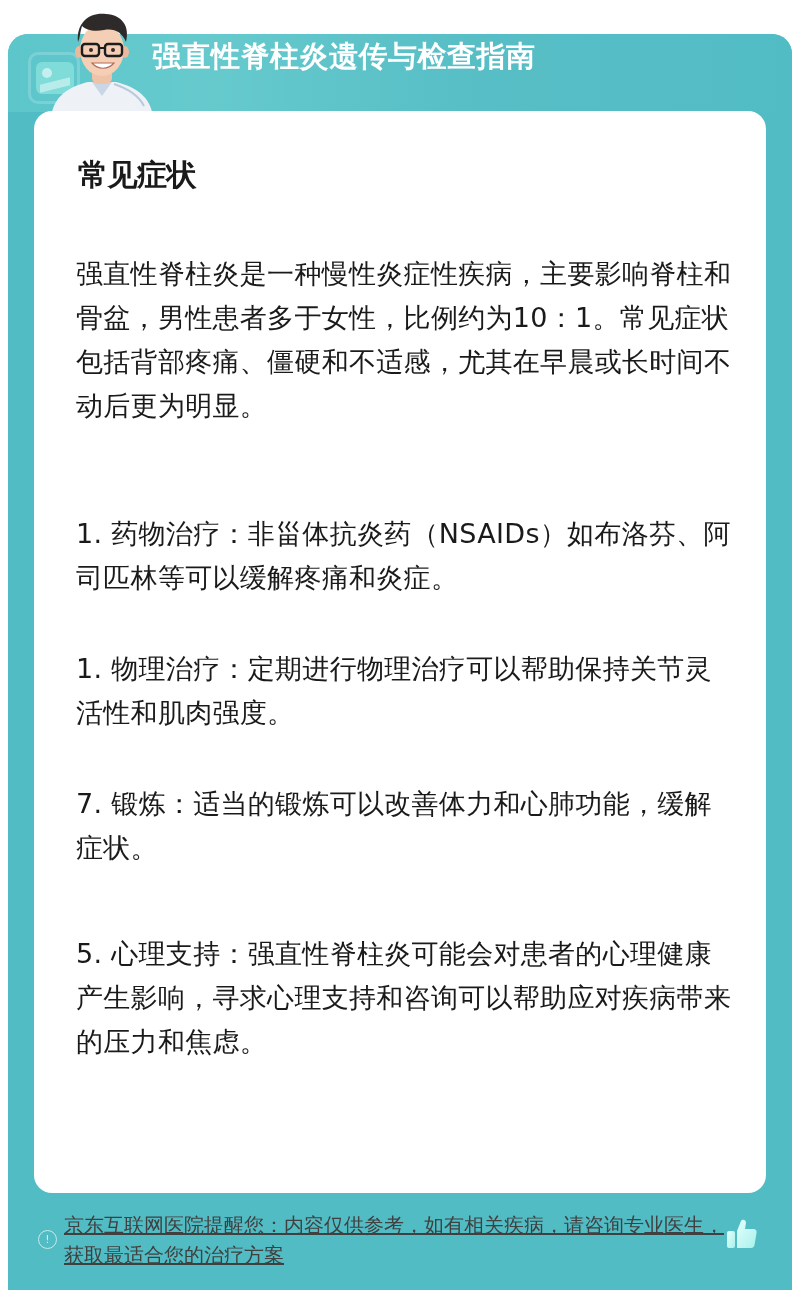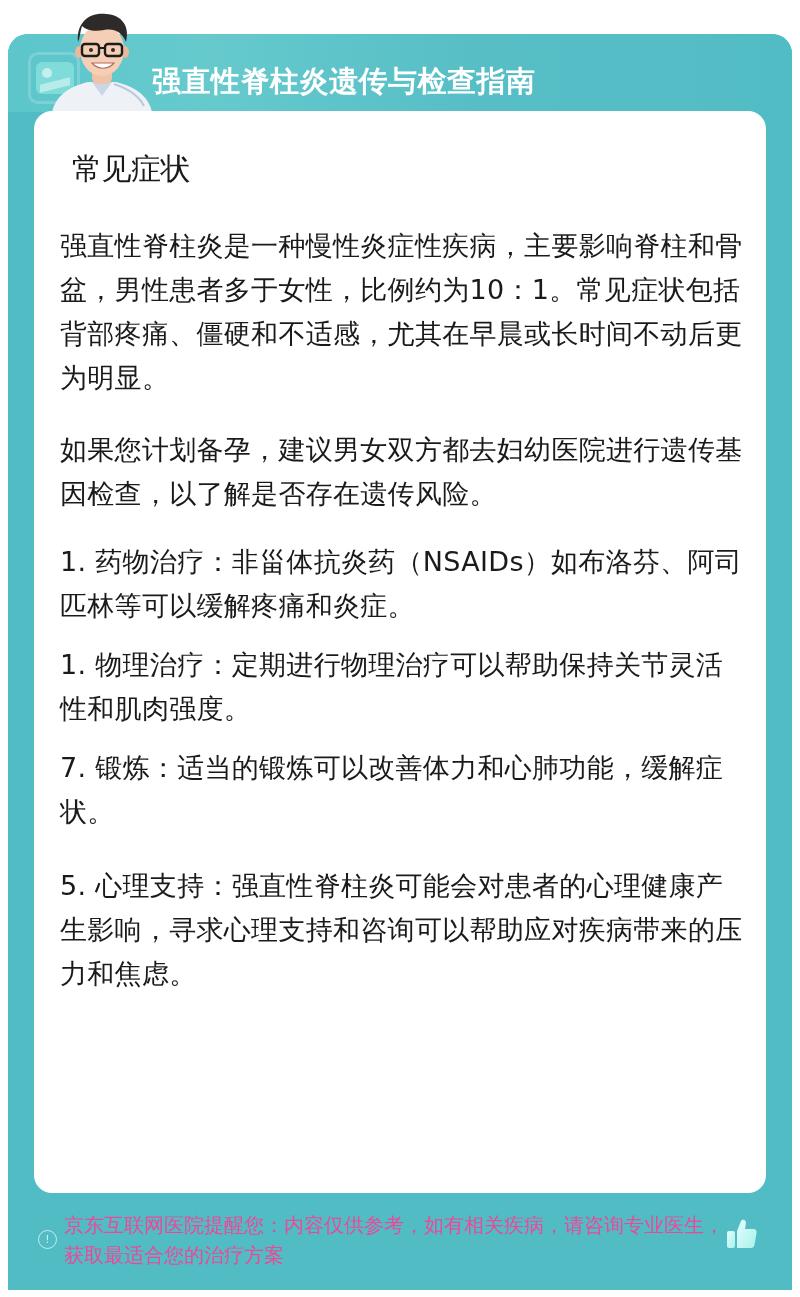--- a/index.html
+++ b/index.html
@@ -32,57 +32,57 @@
     border-radius: 50%; background: rgba(255,255,255,0.55);
   }
   .photo-icon .pic::after {
     content: ""; position: absolute; left: 4px; bottom: 5px; width: 30px; height: 8px;
     background: rgba(255,255,255,0.45); transform: skewY(-14deg);
   }
   .avatar {
     position: absolute; left: 48px; top: 6px; width: 108px; height: 106px;
   }
   .title {
-    position: absolute; left: 152px; top: 62px;
+    position: absolute; left: 152px; top: 37px;
     font-size: 29px; font-weight: bold; color: #ffffff; letter-spacing: 0.5px;
     white-space: nowrap;
   }
   .card {
     position: absolute; left: 34px; top: 111px; width: 732px; height: 1082px;
     background: #ffffff; border-radius: 18px;
   }
   .content {
     position: absolute; left: 60px; top: 132px; width: 690px;
     color: #1a1a1a;
   }
   .sec-title {
-    font-size: 30px; font-weight: normal; margin: 12px; line-height: 50px;
+    font-size: 30px; font-weight: bold; margin: 18px; line-height: 50px;
     font-family: "DejaVu Sans", "Liberation Sans", sans-serif; letter-spacing: -0.5px;
   }
   .para {
-    font-size: 27px; line-height: 44px; margin: 0;
+    font-size: 27px; line-height: 44px; margin: 16px;
     font-family: "DejaVu Sans", "Liberation Serif", sans-serif;
     letter-spacing: 0.3px;
   }
   .gap-a { height: 18px; }
   .gap-b { height: 10px; }
   .gap-c { height: 14px; }
   .item-gap { height: 15px; }
   .footer {
     position: absolute; left: 38px; top: 1210px; width: 700px; height: 60px;
   }
   .info-icon {
     position: absolute; left: 0px; top: 20px; width: 17px; height: 17px;
     border: 1.5px solid rgba(230,250,250,0.75); border-radius: 50%;
     color: rgba(230,250,250,0.85); font-size: 11px; line-height: 17px; text-align: center;
     font-family: "DejaVu Sans", sans-serif;
   }
   .footer-text {
     position: absolute; left: 26px; top: 0; width: 670px;
-    font-size: 20px; line-height: 30px; color: #ec4899;
+    font-size: 20px; line-height: 30px; color: #404040; text-decoration: underline;
   }
   .thumb {
     position: absolute; left: 726px; top: 1218px; width: 32px; height: 32px;
   }
 </style>
 </head>
 <body>
 
 <div class="frame"></div>
 <div class="header-band"></div>
@@ -118,21 +118,20 @@
 <div class="title">强直性脊柱炎遗传与检查指南</div>
 
 <div class="card"></div>
 
 <div class="content">
   <h2 class="sec-title">常见症状</h2>
   <div class="gap-a"></div>
   <p class="para">强直性脊柱炎是一种慢性炎症性疾病，主要影响脊柱和骨盆，男性患者多于女性，比例约为10：1。常见症状包括背部疼痛、僵硬和不适感，尤其在早晨或长时间不动后更为明显。</p>
   <div class="gap-b"></div>
   <div class="gap-a"></div>
-  <p class="para">如果您计划备孕，建议男女双方都去妇幼医院进行遗传基因检查，以了解是否存在遗传风险。</p>
   <div class="gap-b"></div>
   <div class="gap-c"></div>
   <p class="para">1. 药物治疗：非甾体抗炎药（NSAIDs）如布洛芬、阿司匹林等可以缓解疼痛和炎症。</p>
   <div class="item-gap"></div>
   <p class="para">1. 物理治疗：定期进行物理治疗可以帮助保持关节灵活性和肌肉强度。</p>
   <div class="item-gap"></div>
   <p class="para">7. 锻炼：适当的锻炼可以改善体力和心肺功能，缓解症状。</p>
   <div class="item-gap"></div>
   <div class="item-gap"></div>
   <p class="para">5. 心理支持：强直性脊柱炎可能会对患者的心理健康产生影响，寻求心理支持和咨询可以帮助应对疾病带来的压力和焦虑。</p>

